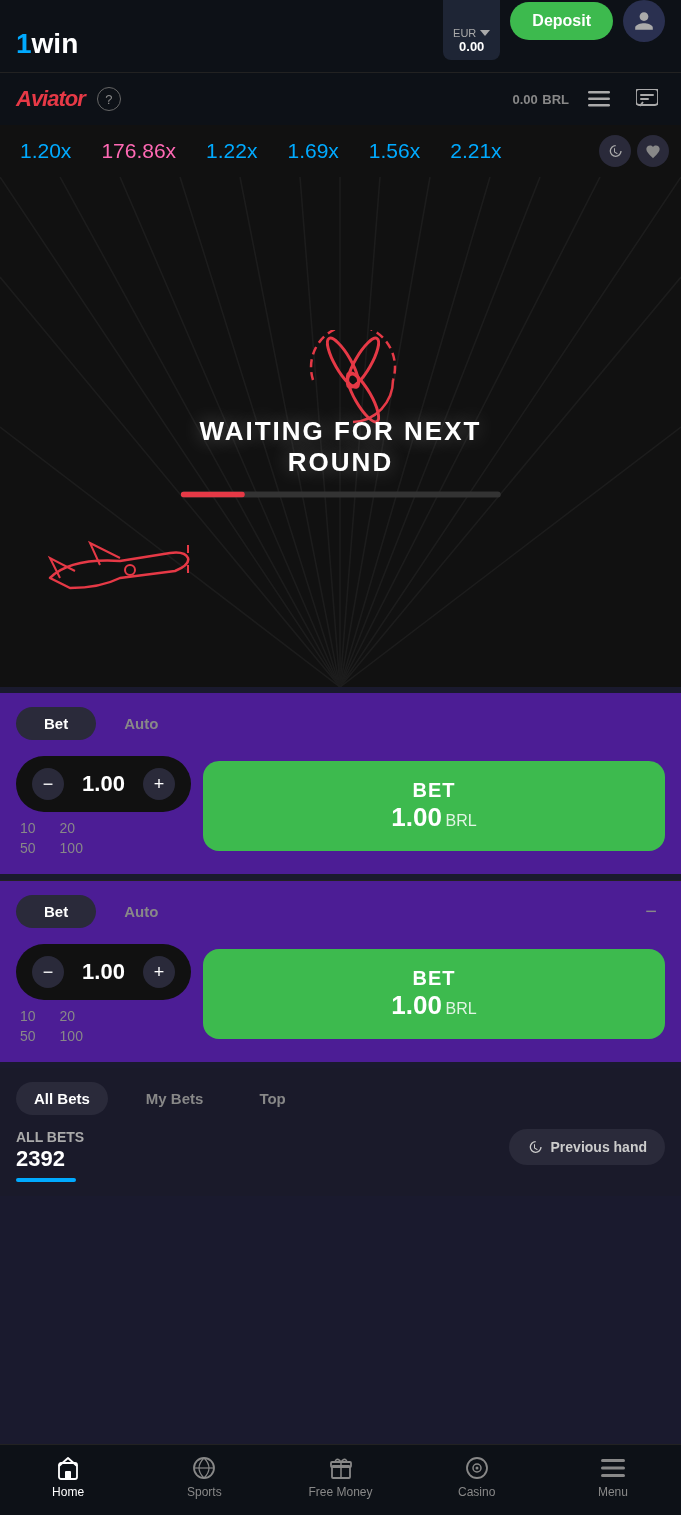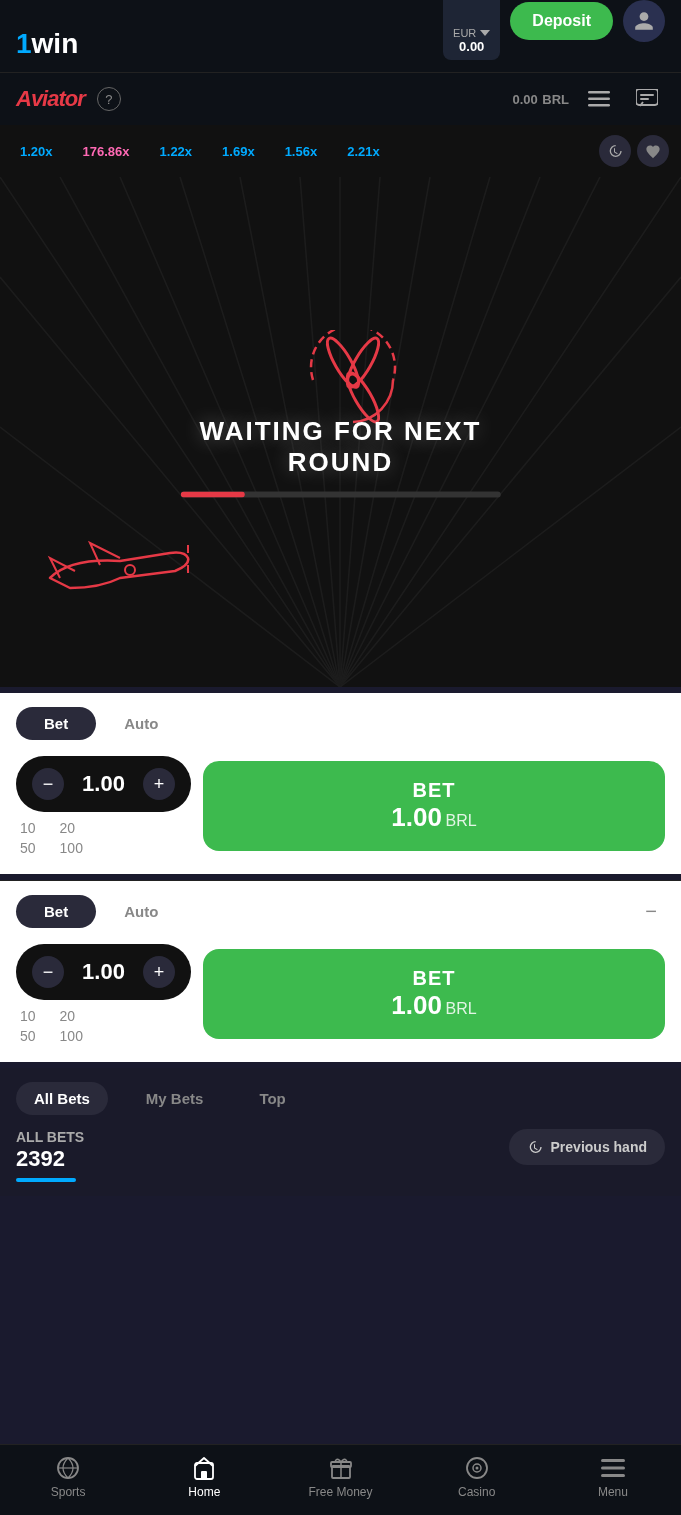--- a/index.html
+++ b/index.html
@@ -127,22 +127,22 @@
     
     .multiplier-bar {
       background: #111;
       display: flex;
       align-items: center;
       padding: 10px 12px;
       gap: 14px;
       overflow: hidden;
     }
     .mult-badge {
-      font-size: 13px;
-      font-weight: 700;
+      font-size: 21px;
+      font-weight: 400;
       padding: 4px 8px;
       border-radius: 14px;
       white-space: nowrap;
     }
     .mult-blue { color: #00aaff; }
     .mult-pink { color: #ff69b4; }
     .mult-controls {
       margin-left: auto;
       display: flex;
       align-items: center;
@@ -221,21 +221,21 @@
     }
     .propeller-icon {
       position: absolute;
       top: 30%;
       left: 50%;
       transform: translateX(-40%);
     }
 
     
     .bet-section {
-      background: #ffffff;
+      background: #4c1d95;
       margin: 6px 0;
       padding: 14px 16px 18px;
     }
     .bet-tabs {
       display: flex;
       align-items: center;
       gap: 0;
       margin-bottom: 16px;
     }
     .bet-tab-btn {
@@ -665,40 +665,40 @@
           <path d="M13 3a9 9 0 1 0 9 9h-2a7 7 0 1 1-7-7V3zm-1 5v5l4 2.5-.7 1.2-4.8-3V8H12z" fill="#ccc"></path>
         </svg>
       <span>Previous hand</span>
     </button>
   </div>
 </div>
 
 <div style="height: 80px;"></div>
 
 <div class="bottom-nav">
+  <div class="nav-item active">
+    <div class="nav-icon">
+      <svg width="24" height="24" viewBox="0 0 24 24">
+          <rect x="3" y="7" width="18" height="16" rx="2" fill="none" stroke="#fff" stroke-width="1.8"></rect>
+          <path d="M3 10L12 2l9 8" fill="none" stroke="#fff" stroke-width="1.8" stroke-linejoin="round"></path>
+          <rect x="9" y="15" width="6" height="8" rx="1" fill="#fff"></rect>
+        </svg>
+    </div>
+    <span class="nav-label">Home</span>
+  </div>
   <div class="nav-item">
     <div class="nav-icon">
       <svg width="24" height="24" viewBox="0 0 24 24">
           <circle cx="12" cy="12" r="10" fill="none" stroke="#888" stroke-width="1.8"></circle>
           <path d="M12 2 Q7 7 7 12 Q7 17 12 22" fill="none" stroke="#888" stroke-width="1.2"></path>
           <path d="M12 2 Q17 7 17 12 Q17 17 12 22" fill="none" stroke="#888" stroke-width="1.2"></path>
           <line x1="2" y1="12" x2="22" y2="12" stroke="#888" stroke-width="1.2"></line>
         </svg>
     </div>
     <span class="nav-label">Sports</span>
-  </div>
-  <div class="nav-item active">
-    <div class="nav-icon">
-      <svg width="24" height="24" viewBox="0 0 24 24">
-          <rect x="3" y="7" width="18" height="16" rx="2" fill="none" stroke="#fff" stroke-width="1.8"></rect>
-          <path d="M3 10L12 2l9 8" fill="none" stroke="#fff" stroke-width="1.8" stroke-linejoin="round"></path>
-          <rect x="9" y="15" width="6" height="8" rx="1" fill="#fff"></rect>
-        </svg>
-    </div>
-    <span class="nav-label">Home</span>
   </div>
   <div class="nav-item">
     <div class="nav-icon">
       <svg width="24" height="24" viewBox="0 0 24 24">
           <rect x="3" y="10" width="18" height="12" rx="1" fill="none" stroke="#888" stroke-width="1.8"></rect>
           <rect x="2" y="6" width="20" height="5" rx="1" fill="none" stroke="#888" stroke-width="1.8"></rect>
           <path d="M12 6 Q9 2 7 4 Q5 6 9 6" fill="none" stroke="#888" stroke-width="1.6"></path>
           <path d="M12 6 Q15 2 17 4 Q19 6 15 6" fill="none" stroke="#888" stroke-width="1.6"></path>
           <line x1="12" y1="6" x2="12" y2="22" stroke="#888" stroke-width="1.5"></line>
         </svg>

